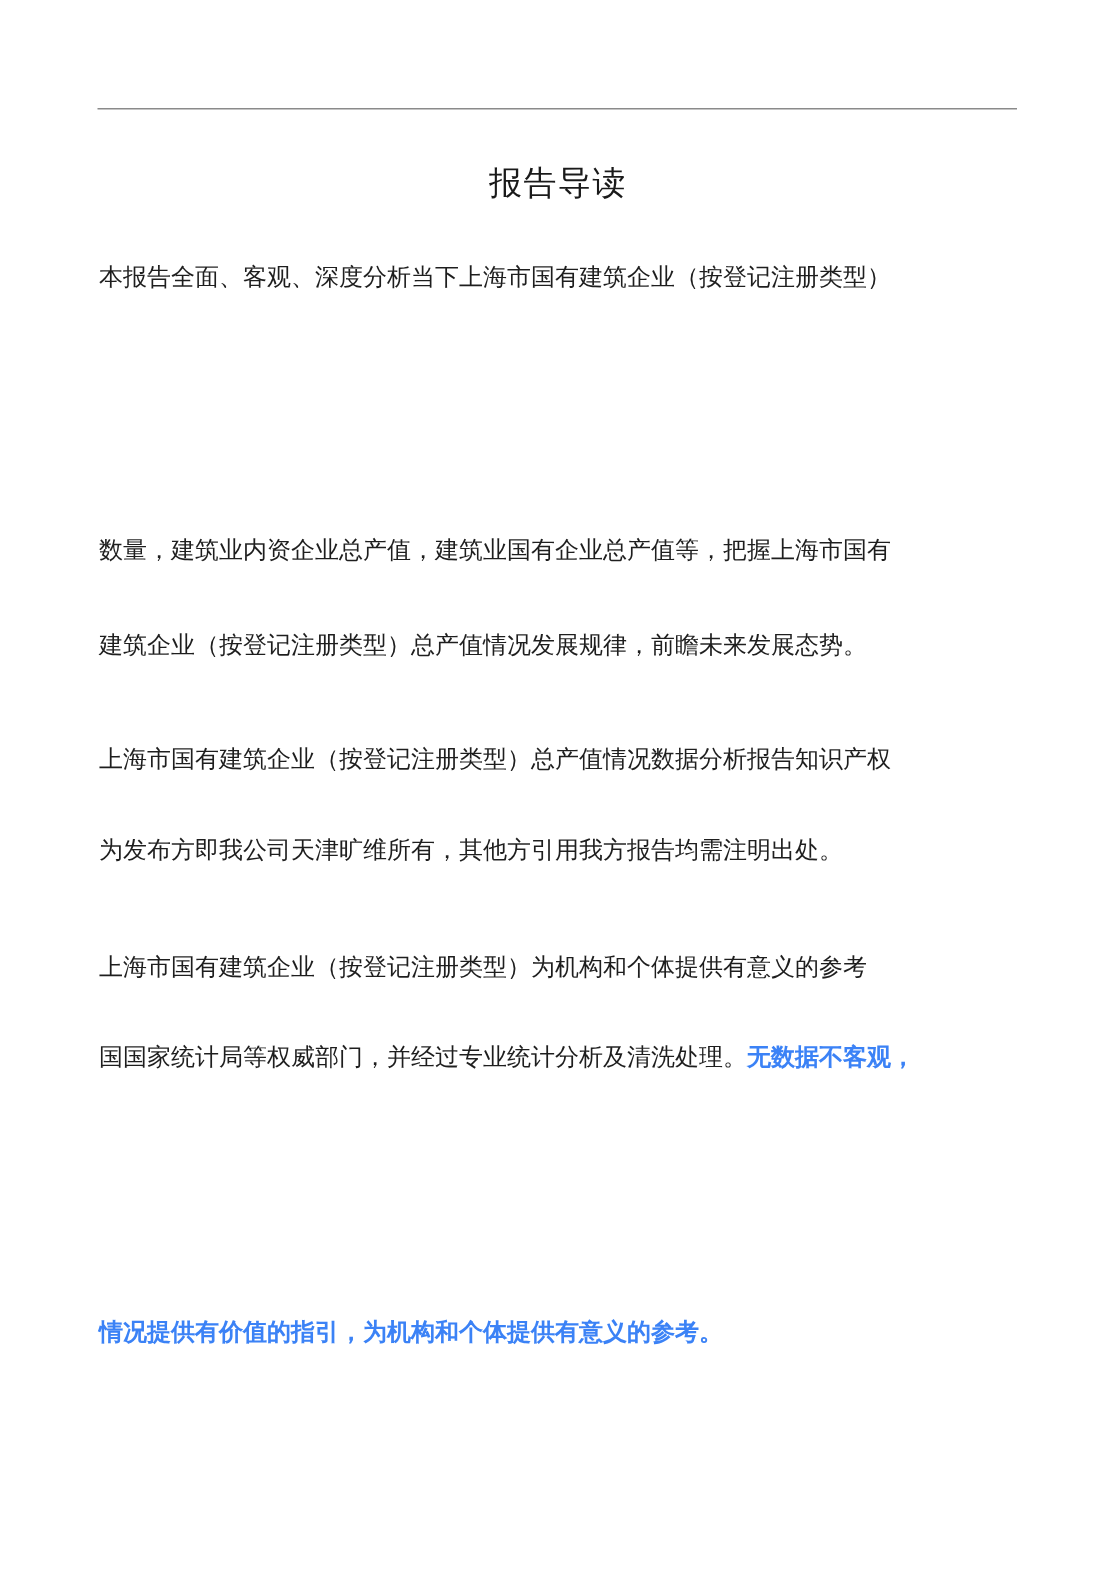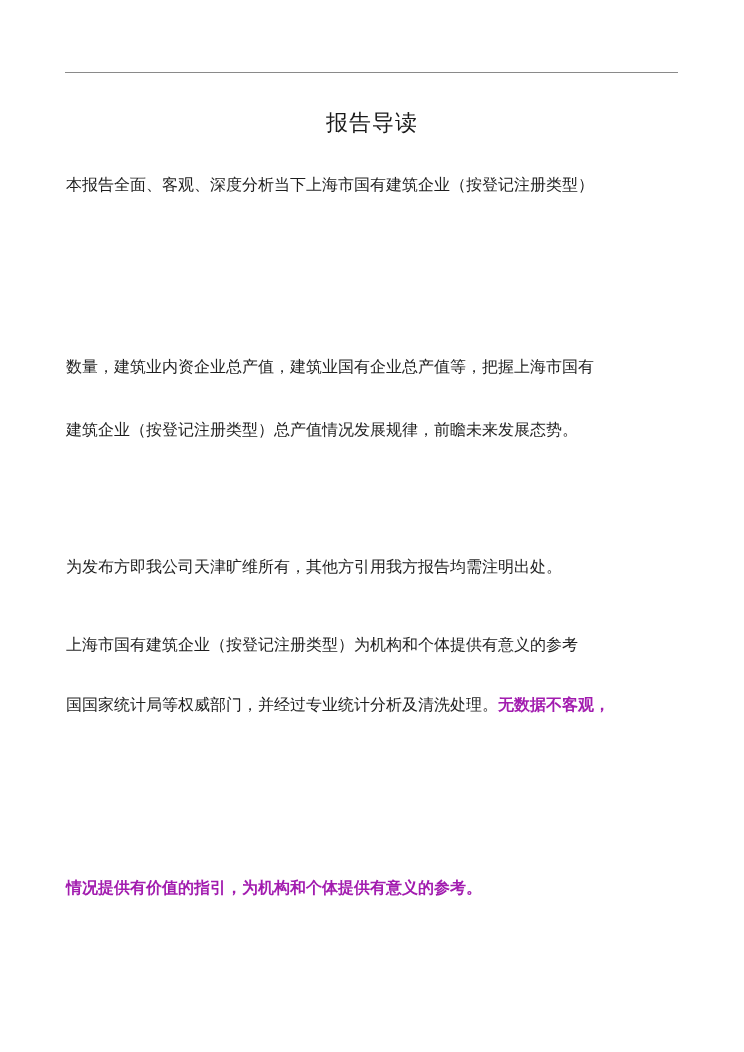--- a/index.html
+++ b/index.html
@@ -44,35 +44,36 @@
       position: absolute;
       left: 66px;
       width: 620px;
       font-size: 16px;
       line-height: 26px;
       white-space: nowrap;
       color: #1e1e1e;
     }
     .bold {
       font-weight: bold;
-      color: #a21caf;
+      color: #3b82f6;
     }
   </style>
 </head>
 <body>
 
 <div class="page">
   <div class="top-rule"></div>
 
   <div class="title">报告导读</div>
 
   <div class="line" style="top:172px">本报告全面、客观、深度分析当下上海市国有建筑企业（按登记注册类型）</div>
   <div class="line" style="top:417px">建筑企业（按登记注册类型）总产值情况发展规律，前瞻未来发展态势。</div>
   <div class="line" style="top:354px">数量，建筑业内资企业总产值，建筑业国有企业总产值等，把握上海市国有</div>
 
+  <div class="line" style="top:493px">上海市国有建筑企业（按登记注册类型）总产值情况数据分析报告知识产权</div>
   <div class="line" style="top:554px">为发布方即我公司天津旷维所有，其他方引用我方报告均需注明出处。</div>
 
   <div class="line" style="top:632px">上海市国有建筑企业（按登记注册类型）为机构和个体提供有意义的参考</div>
   <div class="line" style="top:692px">
     <span>国国家统计局等权威部门，并经过专业统计分析及清洗处理。</span><span class="bold">无数据不客观，</span>
   </div>
   <div class="line bold" style="top:875px">情况提供有价值的指引，为机构和个体提供有意义的参考。</div>
 </div>
 
 </body></html>

